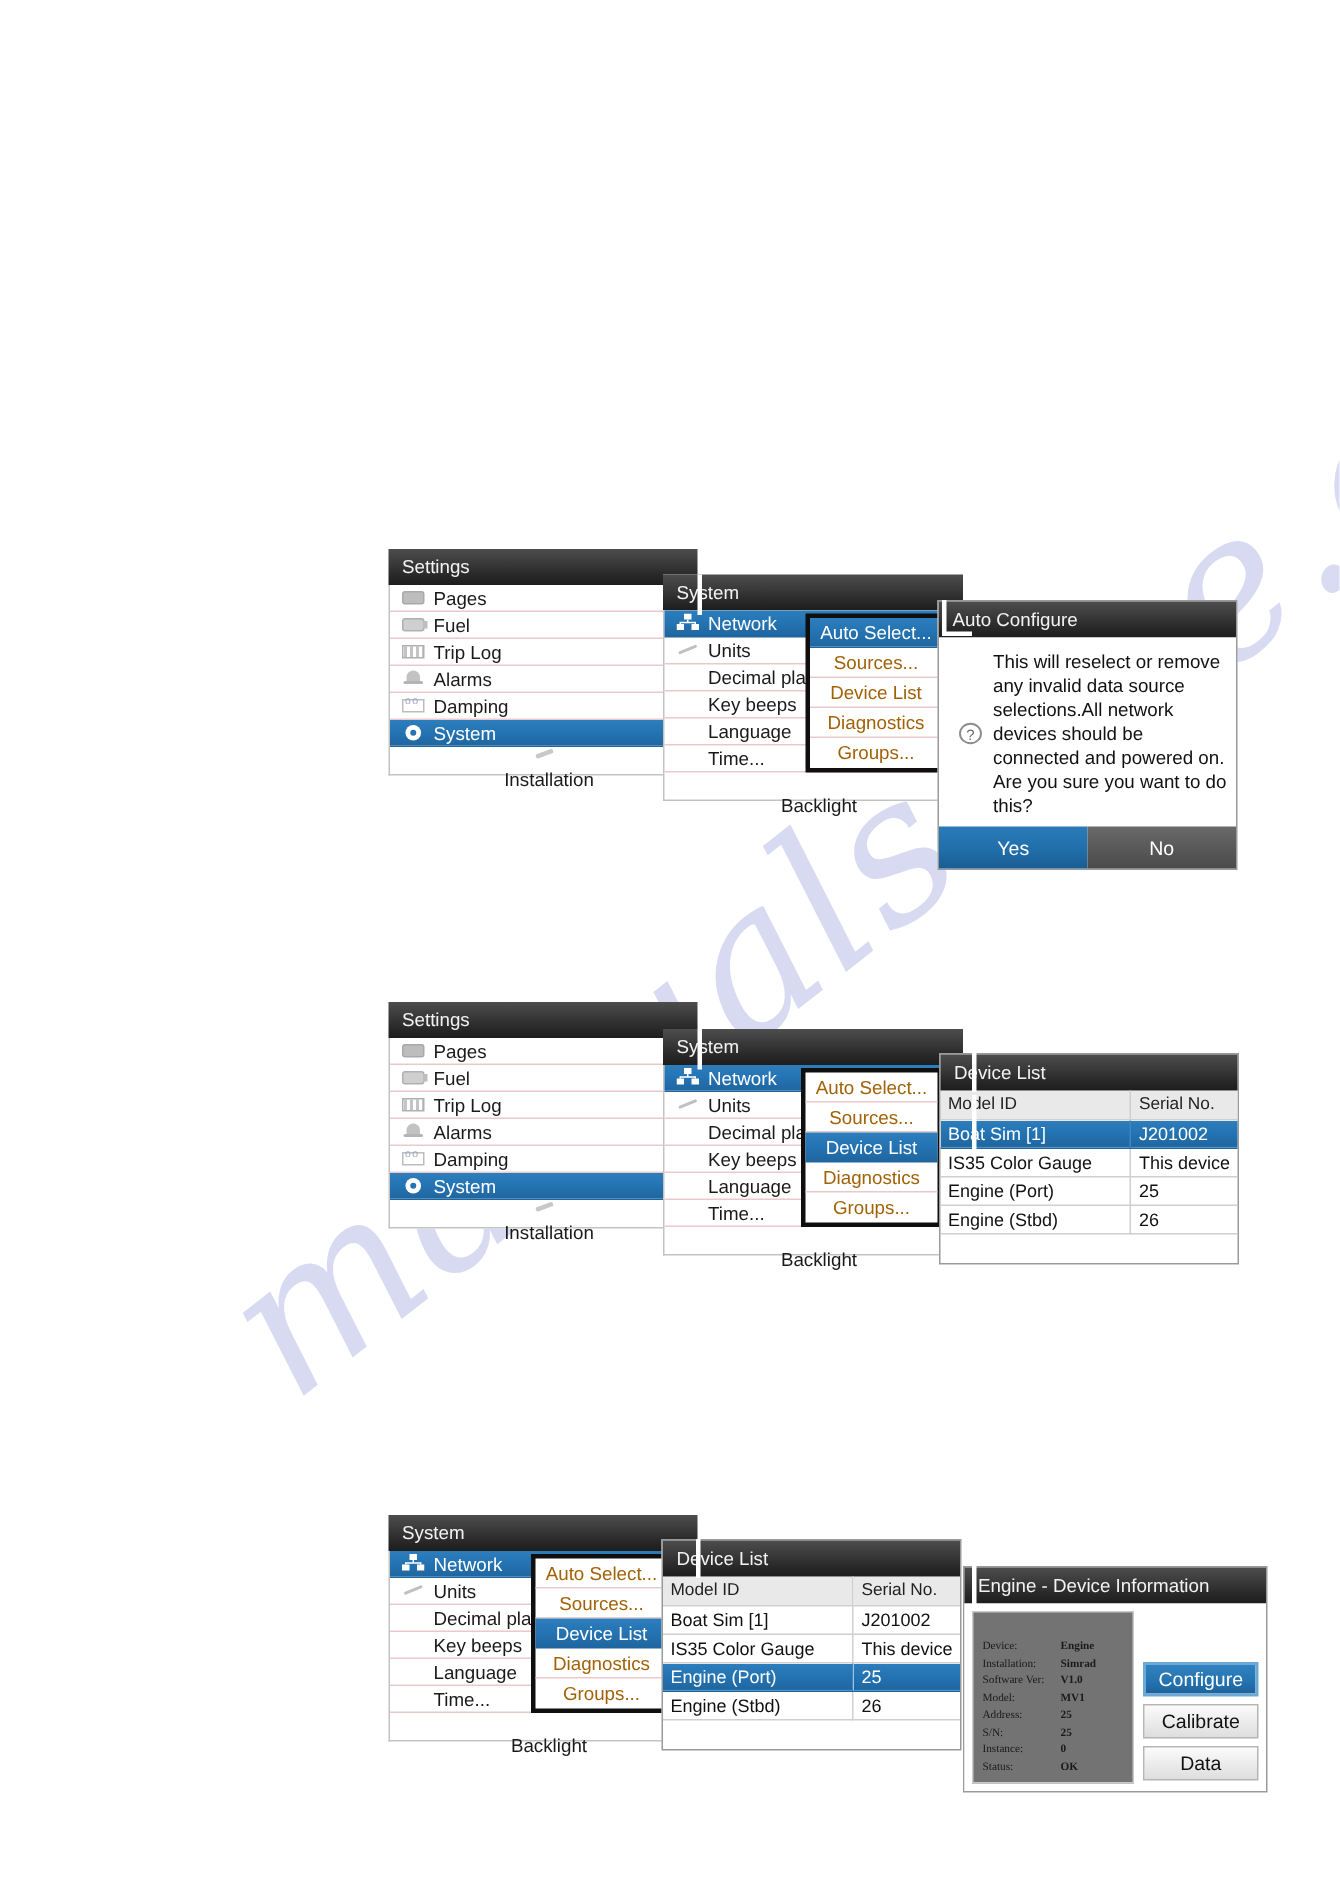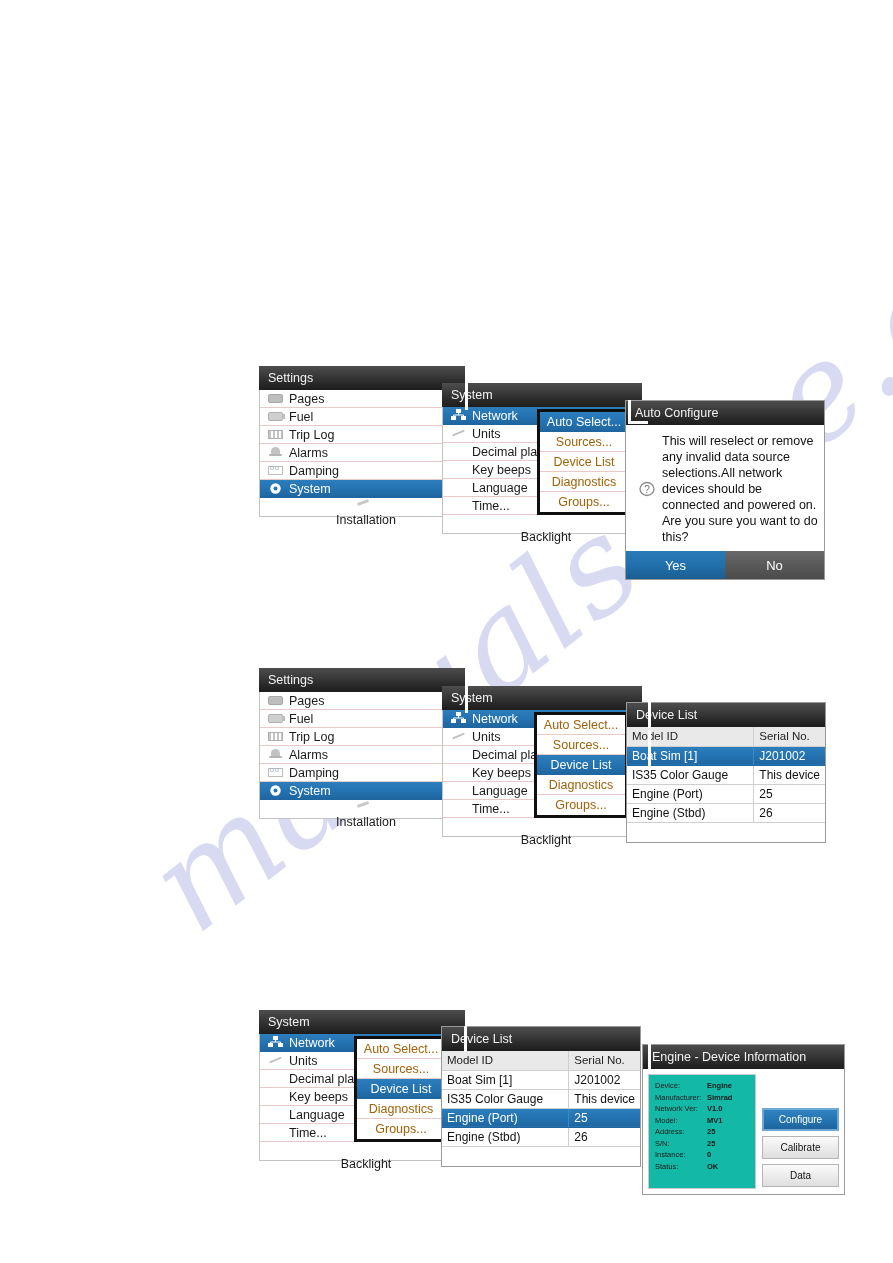--- a/index.html
+++ b/index.html
@@ -206,33 +206,34 @@
     border-bottom-color:#1f66a0;
     border-right-color:#3a88c4;
   }
   .tbl tr.filler td { border-right:none; height:20px; }
 
   
   .info-body { display:flex; padding:5px; gap:6px; height:125px; background:#fff; }
   .info-left {
     flex:0 0 108px;
     border:1px solid #c9c9c9;
-    padding:5px 4px 4px 6px;
-    background:#14b8a6;
+    padding:16px 4px 4px 6px;
+    background:#737373;
+    font-family:Liberation Serif, serif;
   }
   .info-line { display:flex; font-size:7.5px; line-height:11.5px; color:#1a1a1a; }
   .info-key { flex:0 0 52px; }
   .info-val { font-weight:bold; }
   .info-right { flex:1 1 auto; display:flex; flex-direction:column; justify-content:flex-end; gap:5px; padding-bottom:2px;}
   .btn {
     height:23px;
     display:flex;
     align-items:center;
     justify-content:center;
-    font-size:10px;
+    font-size:13px;
     border:1px solid #b5b5b5;
     background:linear-gradient(to bottom,#fbfbfb 0%,#ebebeb 55%,#dedede 100%);
     color:#111;
     text-align:right;
   }
   .btn.primary {
     background:linear-gradient(to bottom,#3182c0 0%,#2574b2 55%,#1d639b 100%);
     border:2px solid #6ea8d4;
     color:#ffffff;
   }
@@ -568,25 +569,25 @@
 
 <div class="dialog" id="g3-info" style="left:642px; top:1044px; width:203px;">
   <div class="titlebar">Engine - Device Information</div>
   <div class="info-body">
     <div class="info-left">
       <div class="info-line">
         <span class="info-key">Device:</span>
         <span class="info-val">Engine</span>
       </div>
       <div class="info-line">
-        <span class="info-key">Manufacturer:</span>
+        <span class="info-key">Installation:</span>
         <span class="info-val">Simrad</span>
       </div>
       <div class="info-line">
-        <span class="info-key">Network Ver:</span>
+        <span class="info-key">Software Ver:</span>
         <span class="info-val">V1.0</span>
       </div>
       <div class="info-line">
         <span class="info-key">Model:</span>
         <span class="info-val">MV1</span>
       </div>
       <div class="info-line">
         <span class="info-key">Address:</span>
         <span class="info-val">25</span>
       </div>

